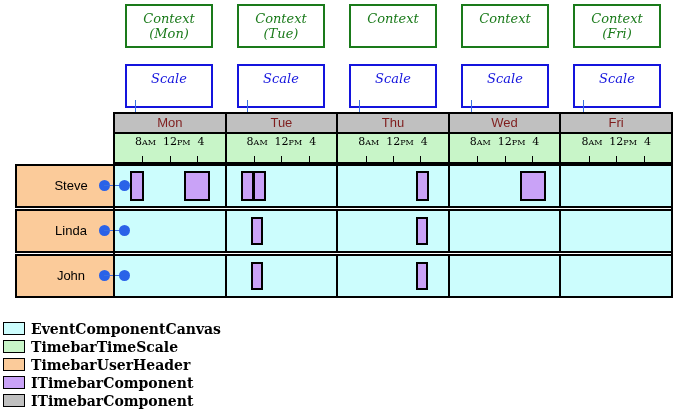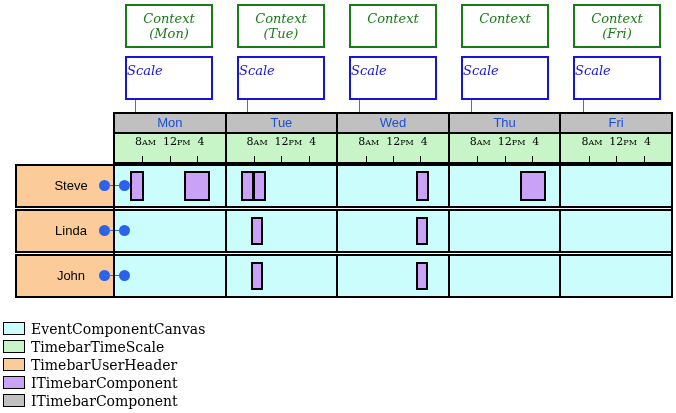--- a/index.html
+++ b/index.html
@@ -32,22 +32,24 @@
   .scale-box{
     position:absolute;
     width:88px;height:44px;
     border:2px solid #1414dd;
     background:#ffffff;
     color:#1414dd;
     font-family:"DejaVu Serif", serif;
     font-style:italic;
     font-size:13px;
     line-height:15px;
+    text-align:center;
     box-sizing:border-box;
     padding-top:5px;
+    margin-top:8px;
   }
   
   .connector{
     position:absolute;
     width:1px;
     background:#3a6fe0;
   }
   .conn-dot{
     position:absolute;
     width:11px;height:11px;
@@ -75,21 +77,21 @@
     background:#c0c0c0;
     display:flex;
   }
   .date-cell{
     flex:1 1 0;
     border-right:2px solid #000;
     box-sizing:border-box;
     text-align:center;
     font-size:13px;
     line-height:18px;
-    color:#1d4ed8;
+    color:#7f1d1d;
     background:#c0c0c0;
   }
   .date-cell:last-child{border-right:none;}
 
   .timescale-row{
     position:absolute;left:110px;top:22px;
     width:560px;height:30px;
     box-sizing:border-box;
     border:2px solid #000;
     border-top:none;
@@ -177,20 +179,21 @@
     border:1px solid #000;
     box-sizing:border-box;
   }
   .legend-label{
     position:absolute;left:28px;top:0px;
     font-family:"DejaVu Serif", serif;
     font-size:14px;
     line-height:18px;
     color:#000;
     white-space:nowrap;
+    font-weight:bold;
   }
 </style>
 </head>
 <body>
 
 <div class="root">
 
   <div id="ctx-group">
       <div class="ctx-box" style="left: 125px; top: 4px;"><div>Context</div><div>(Mon)</div></div>
       <div class="ctx-box" style="left: 237px; top: 4px;"><div>Context</div><div>(Tue)</div></div>
@@ -226,22 +229,22 @@
       <div class="conn-dot" style="left: 466px; top: 148px;"></div>
       <div class="connector" style="left: 583px; top: 100px; height: 52px;"></div>
       <div class="conn-dot" style="left: 578px; top: 148px;"></div>
     </div>
 
   <div class="grid">
 
     <div class="date-head-row" id="date-row">
         <div class="date-cell">Mon</div>
         <div class="date-cell">Tue</div>
+        <div class="date-cell">Thu</div>
         <div class="date-cell">Wed</div>
-        <div class="date-cell">Thu</div>
         <div class="date-cell">Fri</div>
       </div>
 
     <div class="timescale-row" id="ts-row">
         <div class="ts-cell">
           <div class="ts-labels"><span>8<span class="sm">AM</span></span>&nbsp; <span>12<span class="sm">PM</span></span>&nbsp; <span>4</span></div>
           <div class="tick" style="left: 25%;"></div>
           <div class="tick" style="left: 50%;"></div>
           <div class="tick" style="left: 75%;"></div>
         </div>

